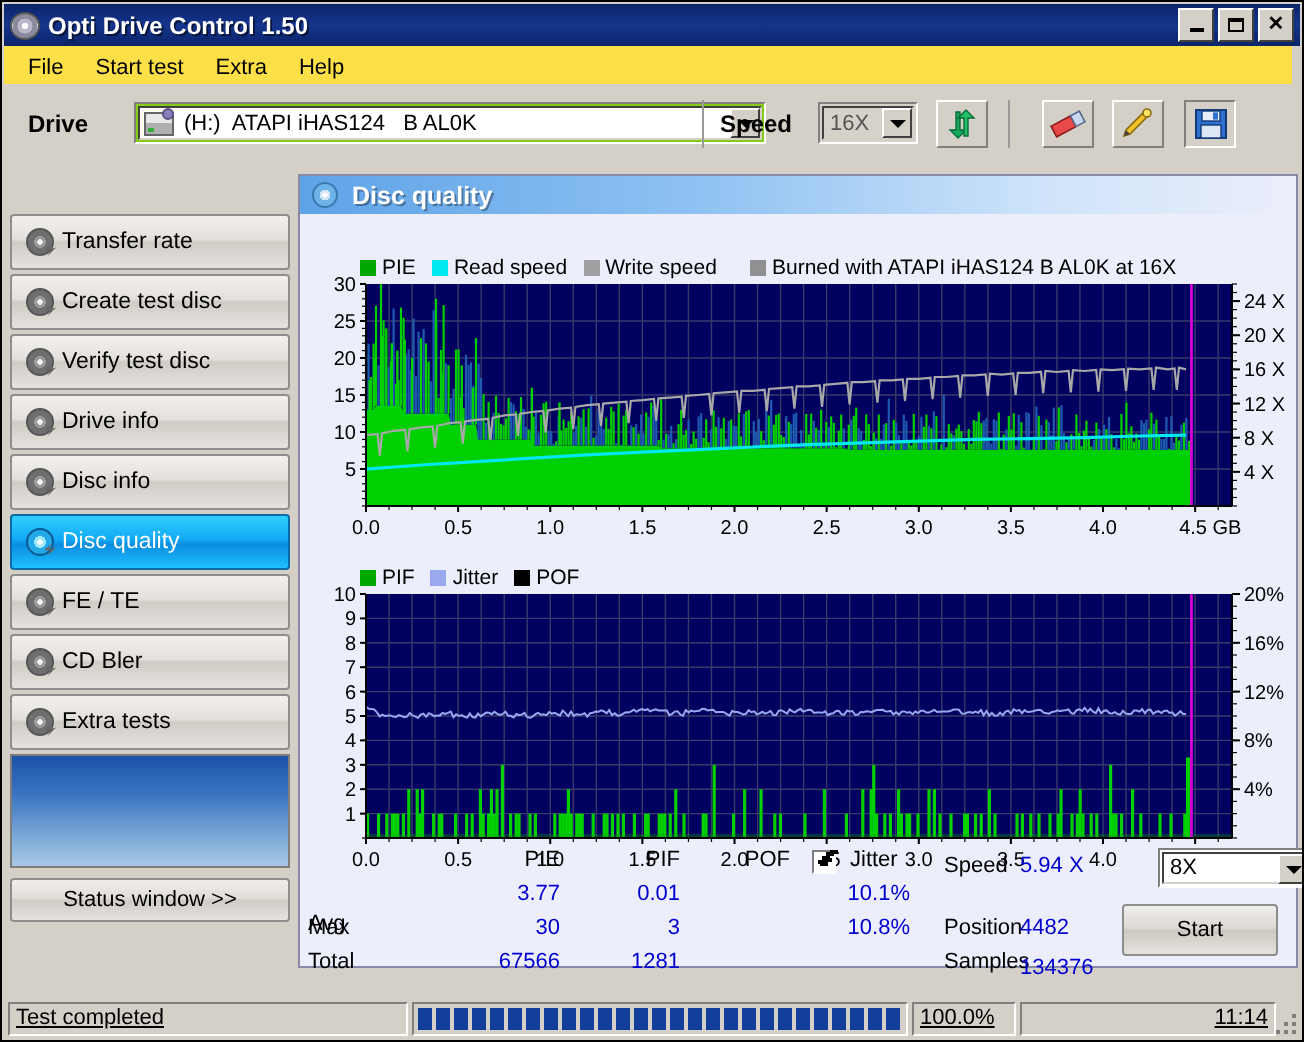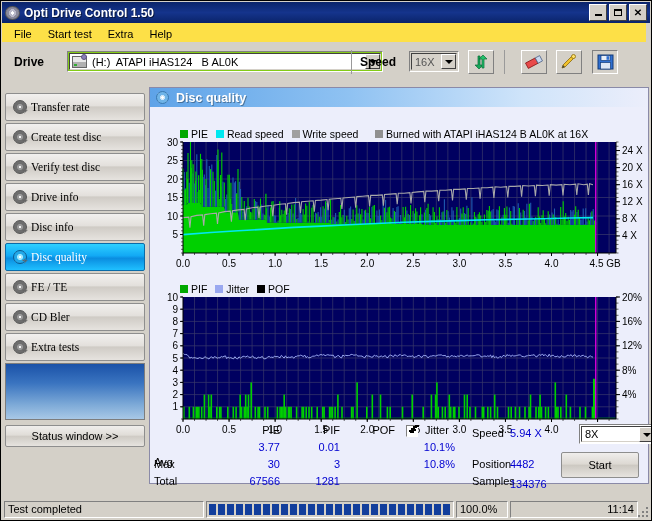--- a/index.html
+++ b/index.html
@@ -112,21 +112,21 @@
   .sidebar{position:absolute;left:4px;top:86px;width:140px;height:397px;}
   .disc-box{
     width:140px;background:#eceefb;border:1px solid #8a8aa8;box-sizing:border-box;
     padding:0;
   }
   .disc-title{font-size:12px;font-weight:bold;color:#000;padding:3px 0 3px 6px;}
   .disc-row{display:flex;justify-content:space-between;padding:0 6px;font-size:11px;line-height:15px;}
   .disc-row .k{color:#000;}
   .disc-row .v{color:#0000d0;}
 
-  .navlist{margin-top:6px;font-family:Liberation Serif, serif;}
+  .navlist{margin-top:20px;}
   .navitem{
     position:relative;width:140px;height:28px;margin-bottom:2px;
     background:linear-gradient(to bottom,#f2f0ee 0%,#e3e0dc 45%,#cfcbc5 50%,#e6e3df 100%);
     border:1px solid #8e8e8e;box-sizing:border-box;
     display:flex;align-items:center;border-radius:2px;
   }
   .navitem.sel{
     background:linear-gradient(to bottom,#2fd0ff 0%,#12a9f5 45%,#0a8de0 55%,#1fc0ff 100%);
     border-color:#0a6ba8;
   }
@@ -205,21 +205,21 @@
   .start-btn{
     position:absolute;left:411px;top:30px;width:78px;height:26px;
     background:linear-gradient(to bottom,#f0eeec 0%,#ddd9d3 45%,#cdc9c2 52%,#e6e3df 100%);
     border:1px solid #8e8e8e;box-sizing:border-box;border-radius:2px;
     display:flex;align-items:center;justify-content:center;font-size:11px;color:#000;
   }
 
   
   .statusbar{
     position:absolute;left:1px;bottom:1px;width:648px;height:20px;background:#d4d0c8;
-    display:flex;align-items:center;
+    display:flex;align-items:center;text-decoration:underline;
   }
   .sb-cell{
     height:17px;border:1px solid;border-color:#808080 #fff #fff #808080;
     box-sizing:border-box;display:flex;align-items:center;font-size:11px;color:#000;
     padding:0 3px;margin-left:2px;
   }
   .sb-1{width:200px;}
   .sb-2{width:248px;position:relative;padding:0;}
   .sb-3{width:52px;}
   .sb-4{width:128px;justify-content:flex-end;}

